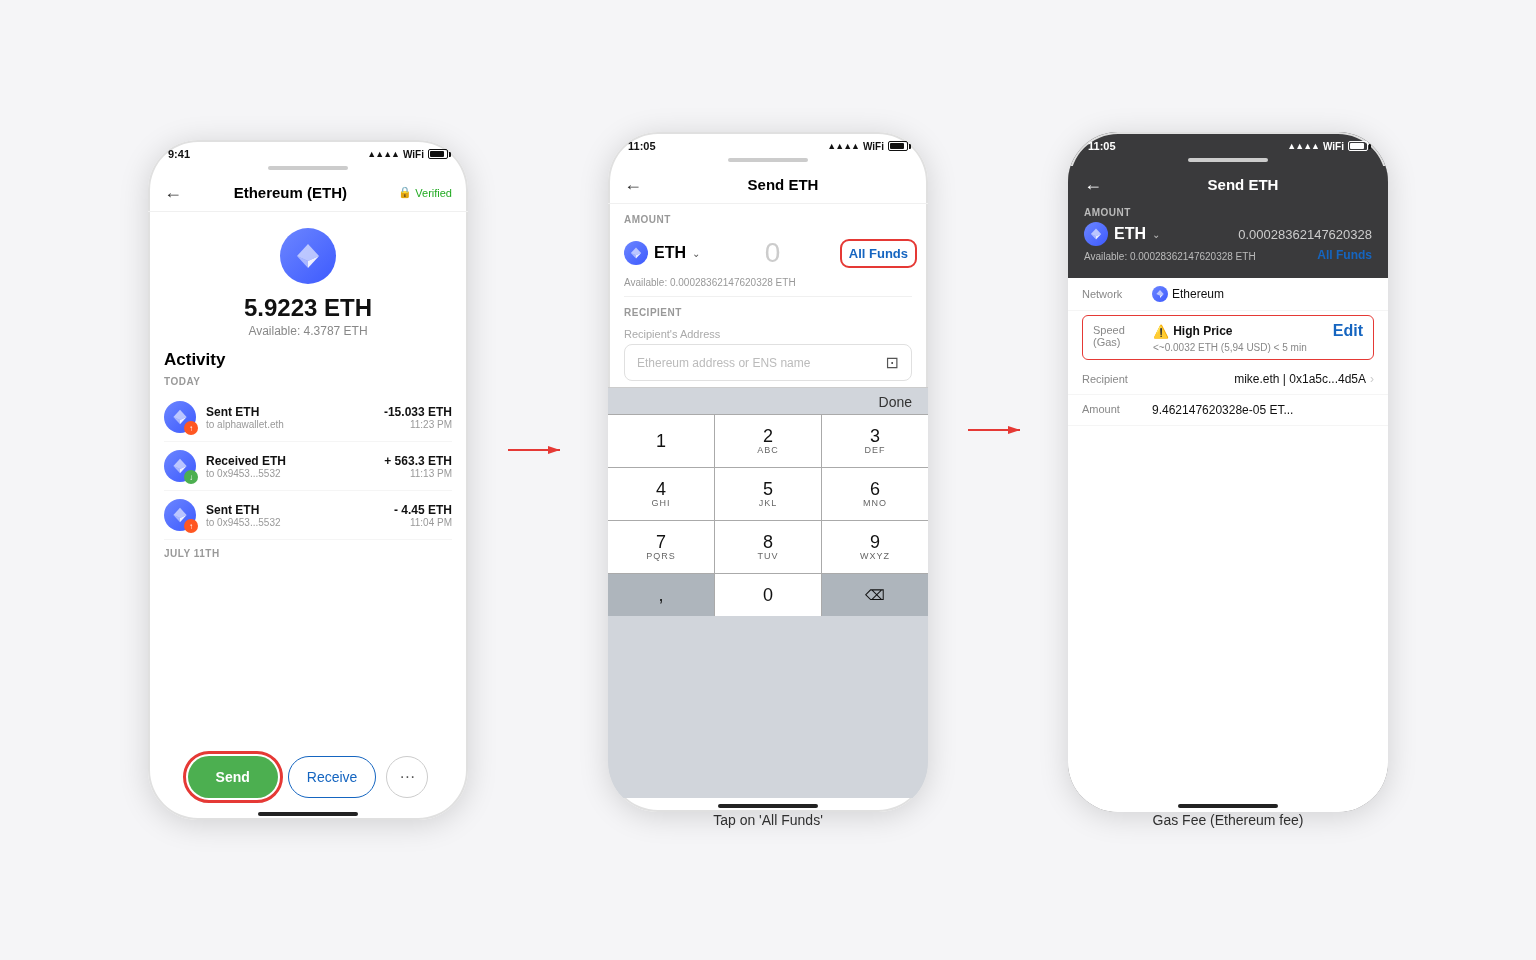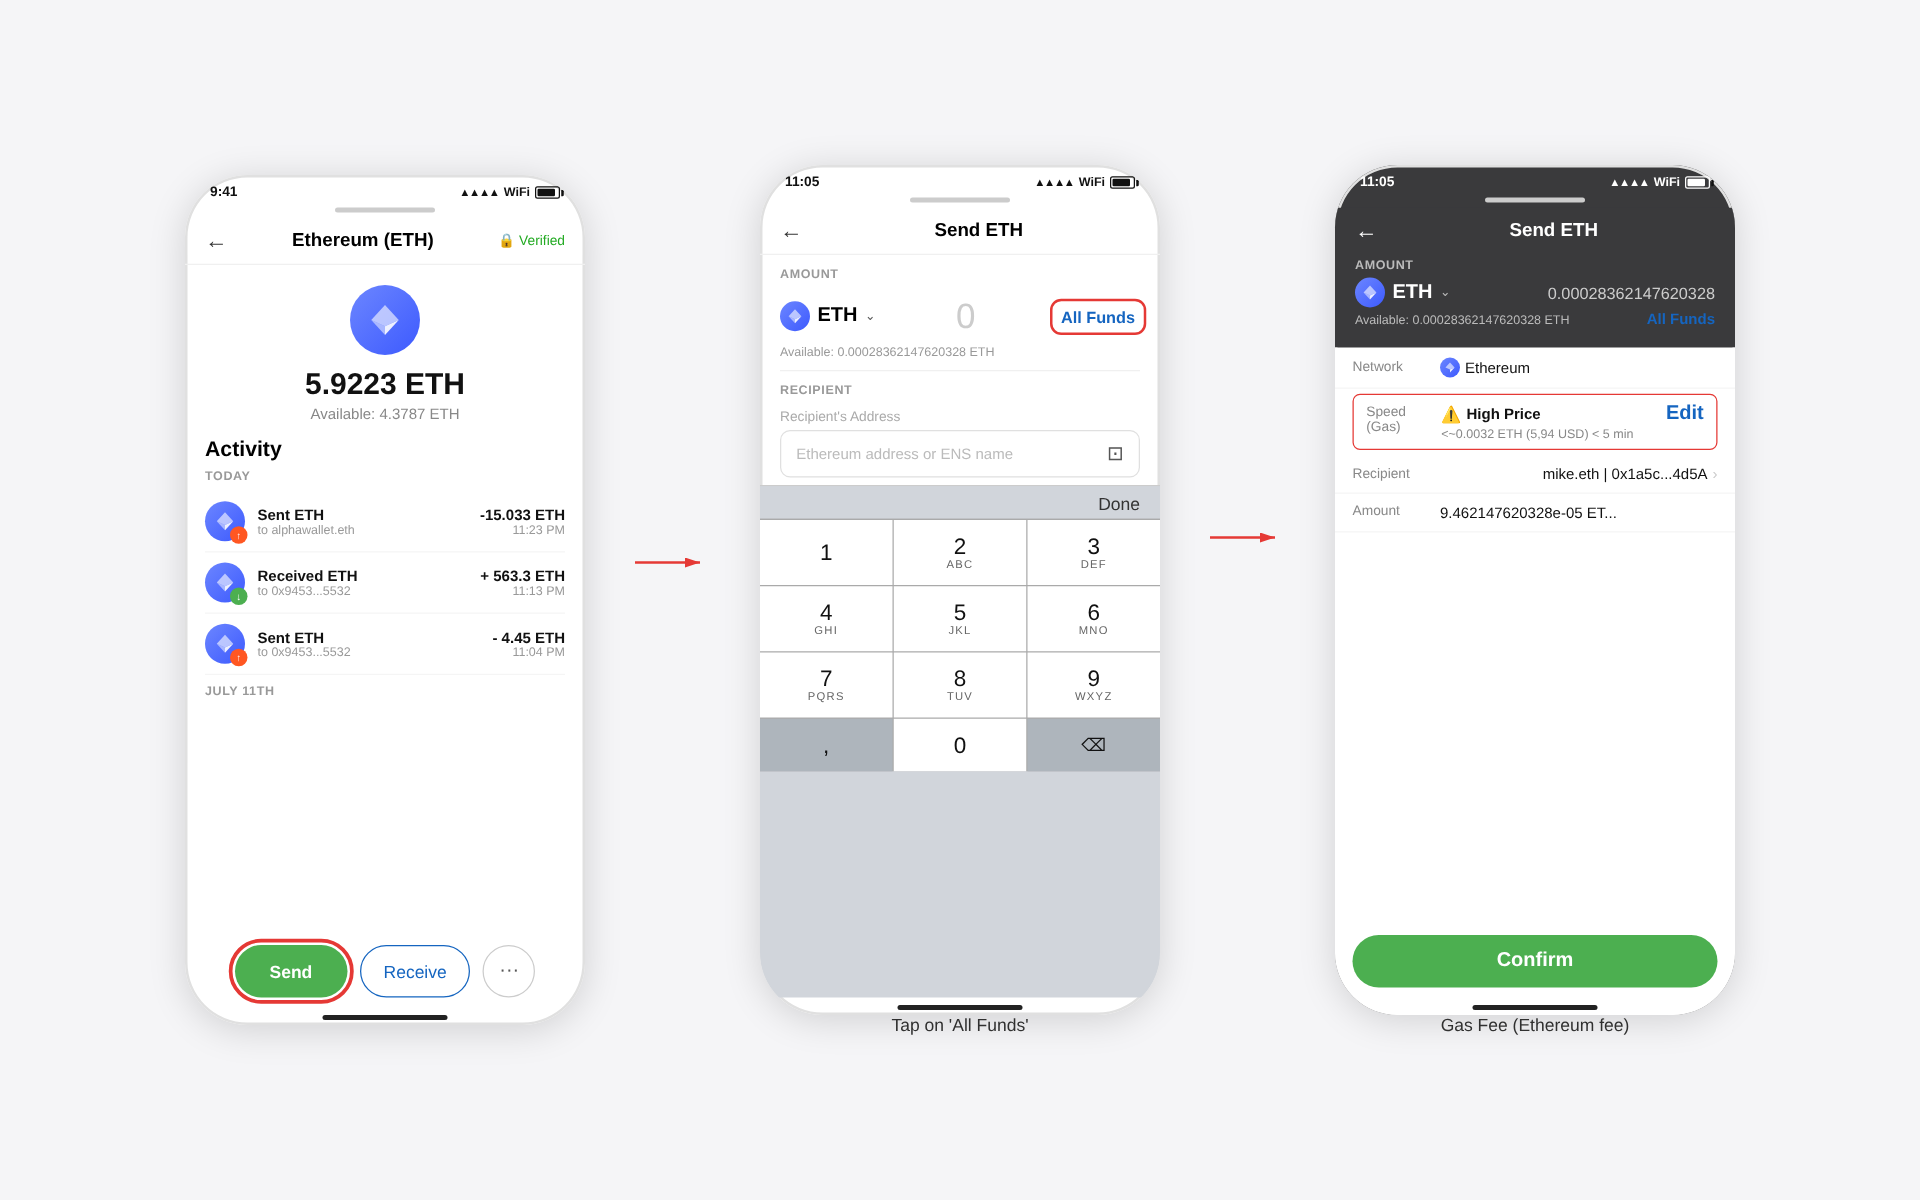--- a/index.html
+++ b/index.html
@@ -778,23 +778,20 @@
             <span class="chevron-right">›</span>
           </div>
 
           <div class="amount-row-dialog">
             <span class="amount-label-d">Amount</span>
             <span class="amount-val-d">9.462147620328e-05 ET...</span>
           </div>
 
           <div style="flex:1"></div>
 
-          <div class="confirm-btn-wrap">
-            <button class="confirm-btn">Confirm</button>
-          </div>
 
           <div class="home-indicator">
             <div class="home-bar"></div>
           </div>
         </div>
       </div>
     </div>
     <span class="phone-caption">Gas Fee (Ethereum fee)</span>
   </div>
 

